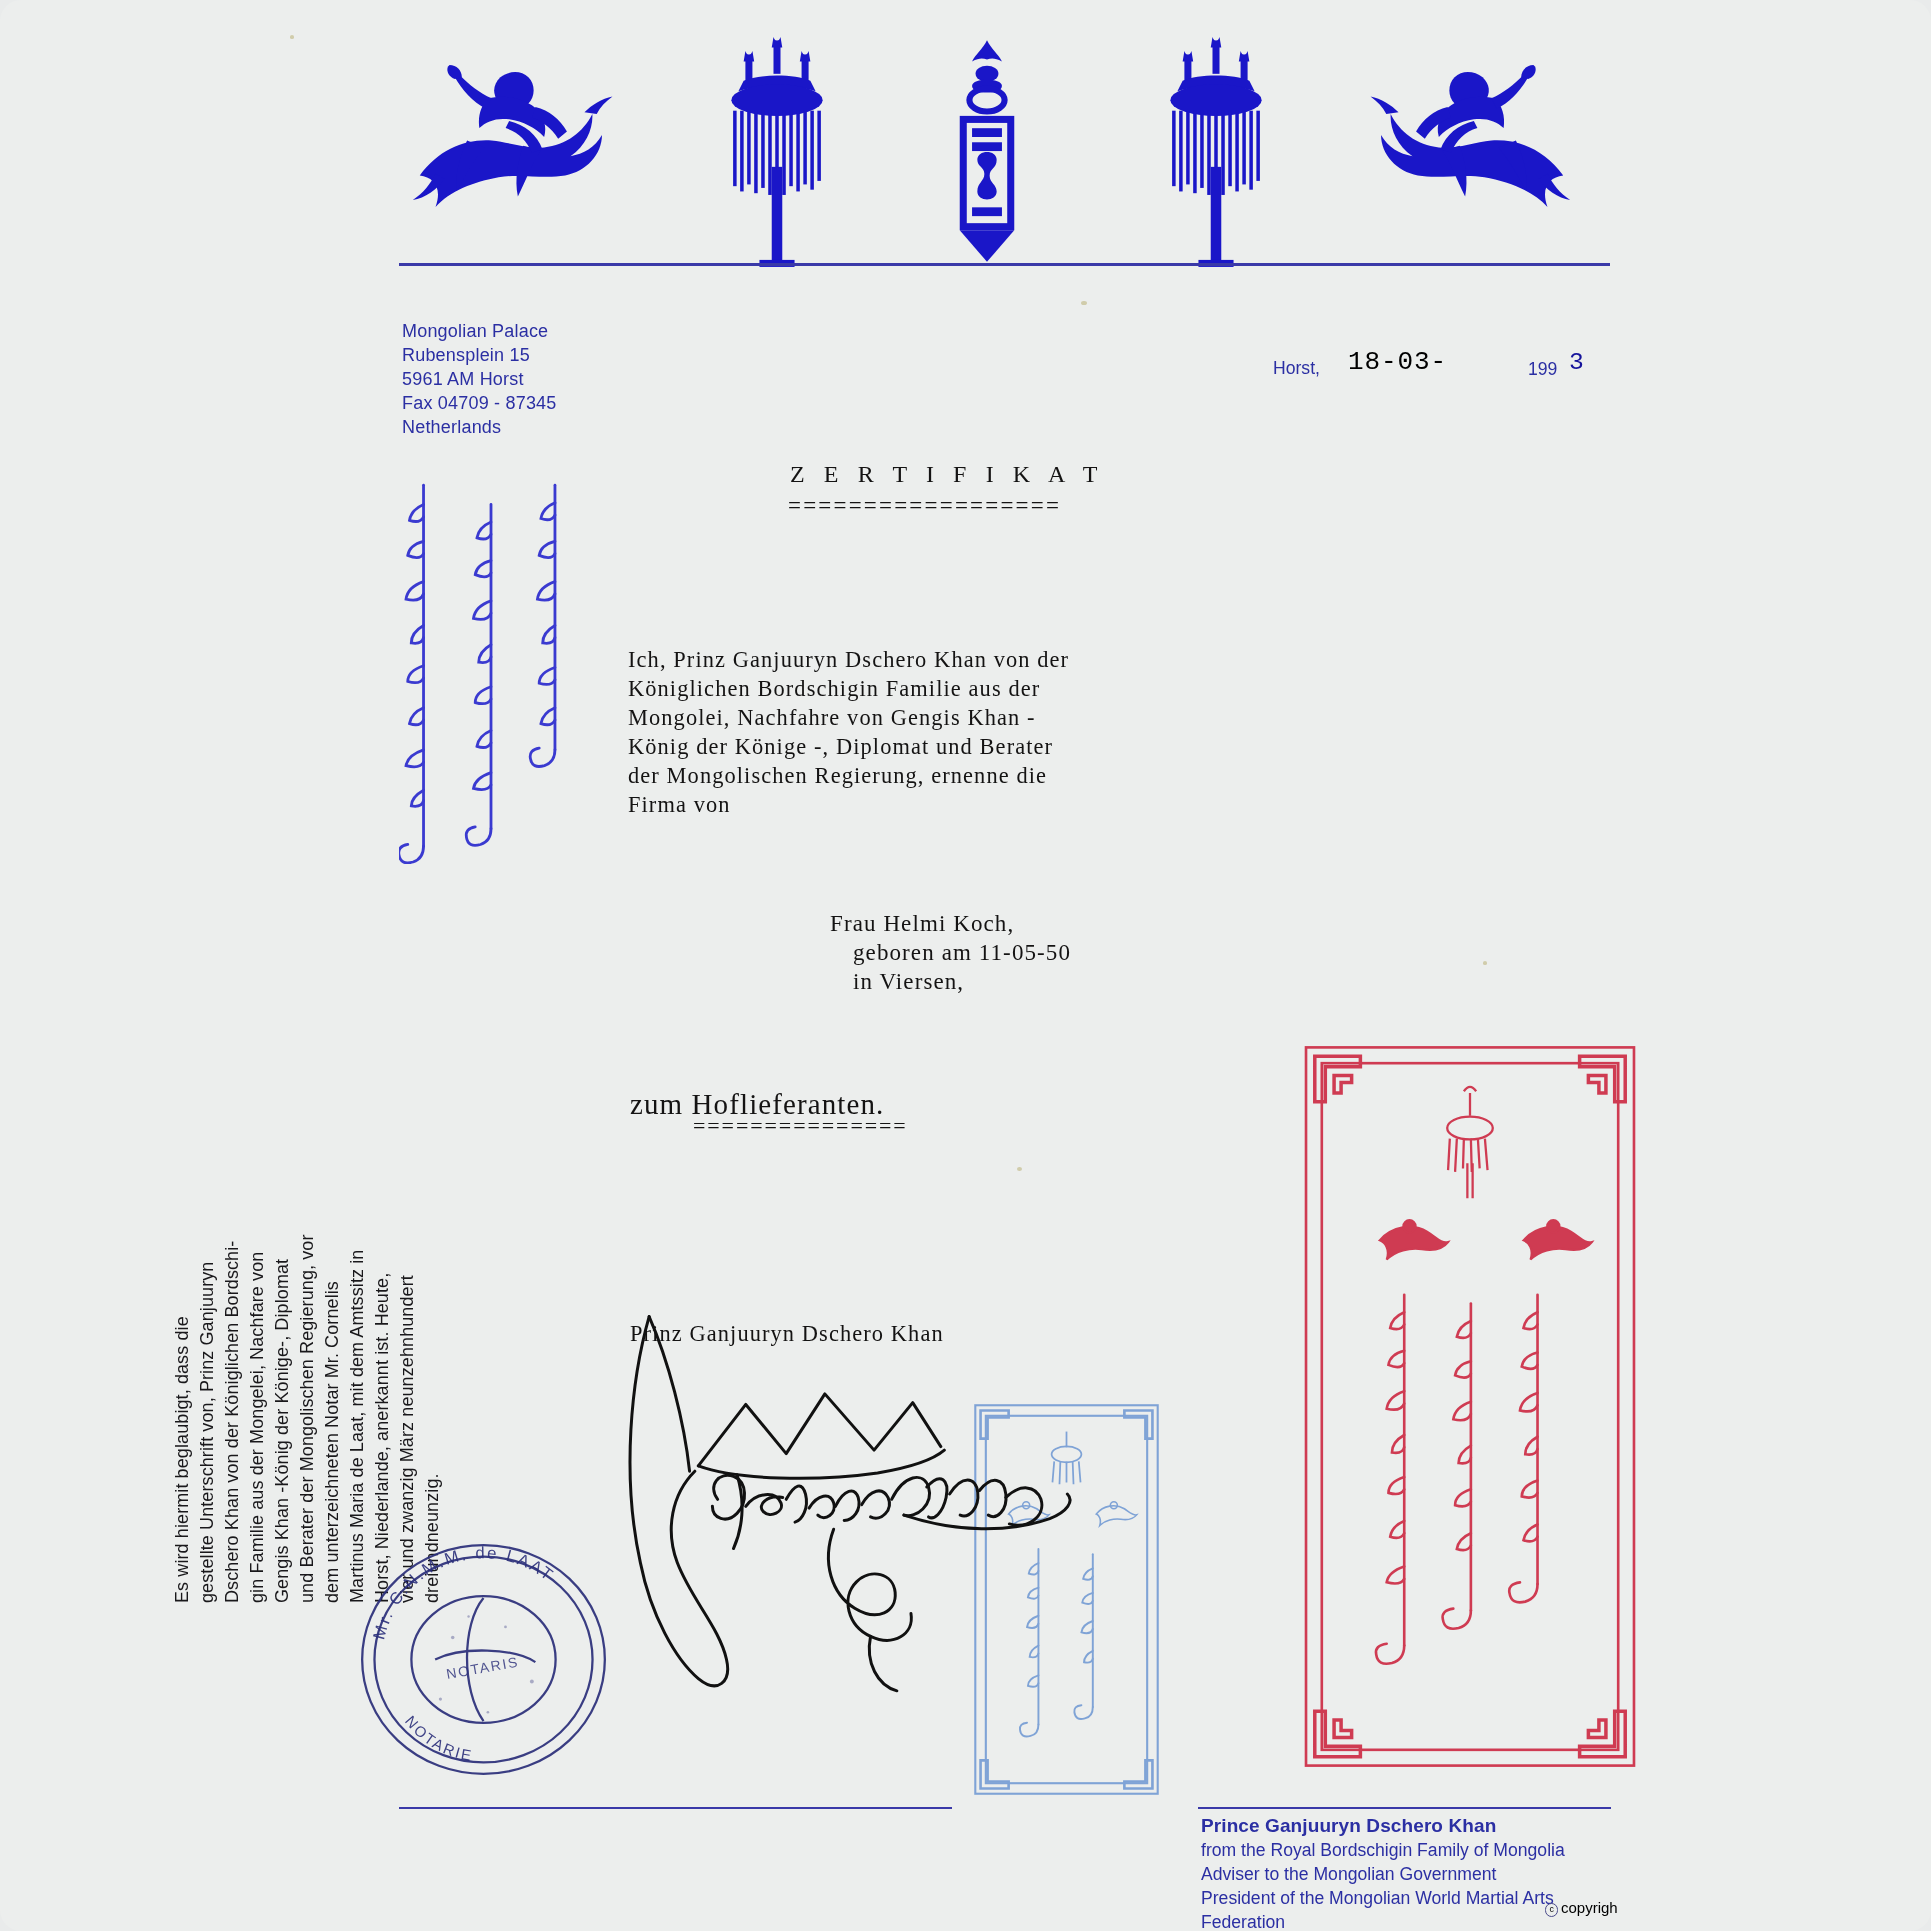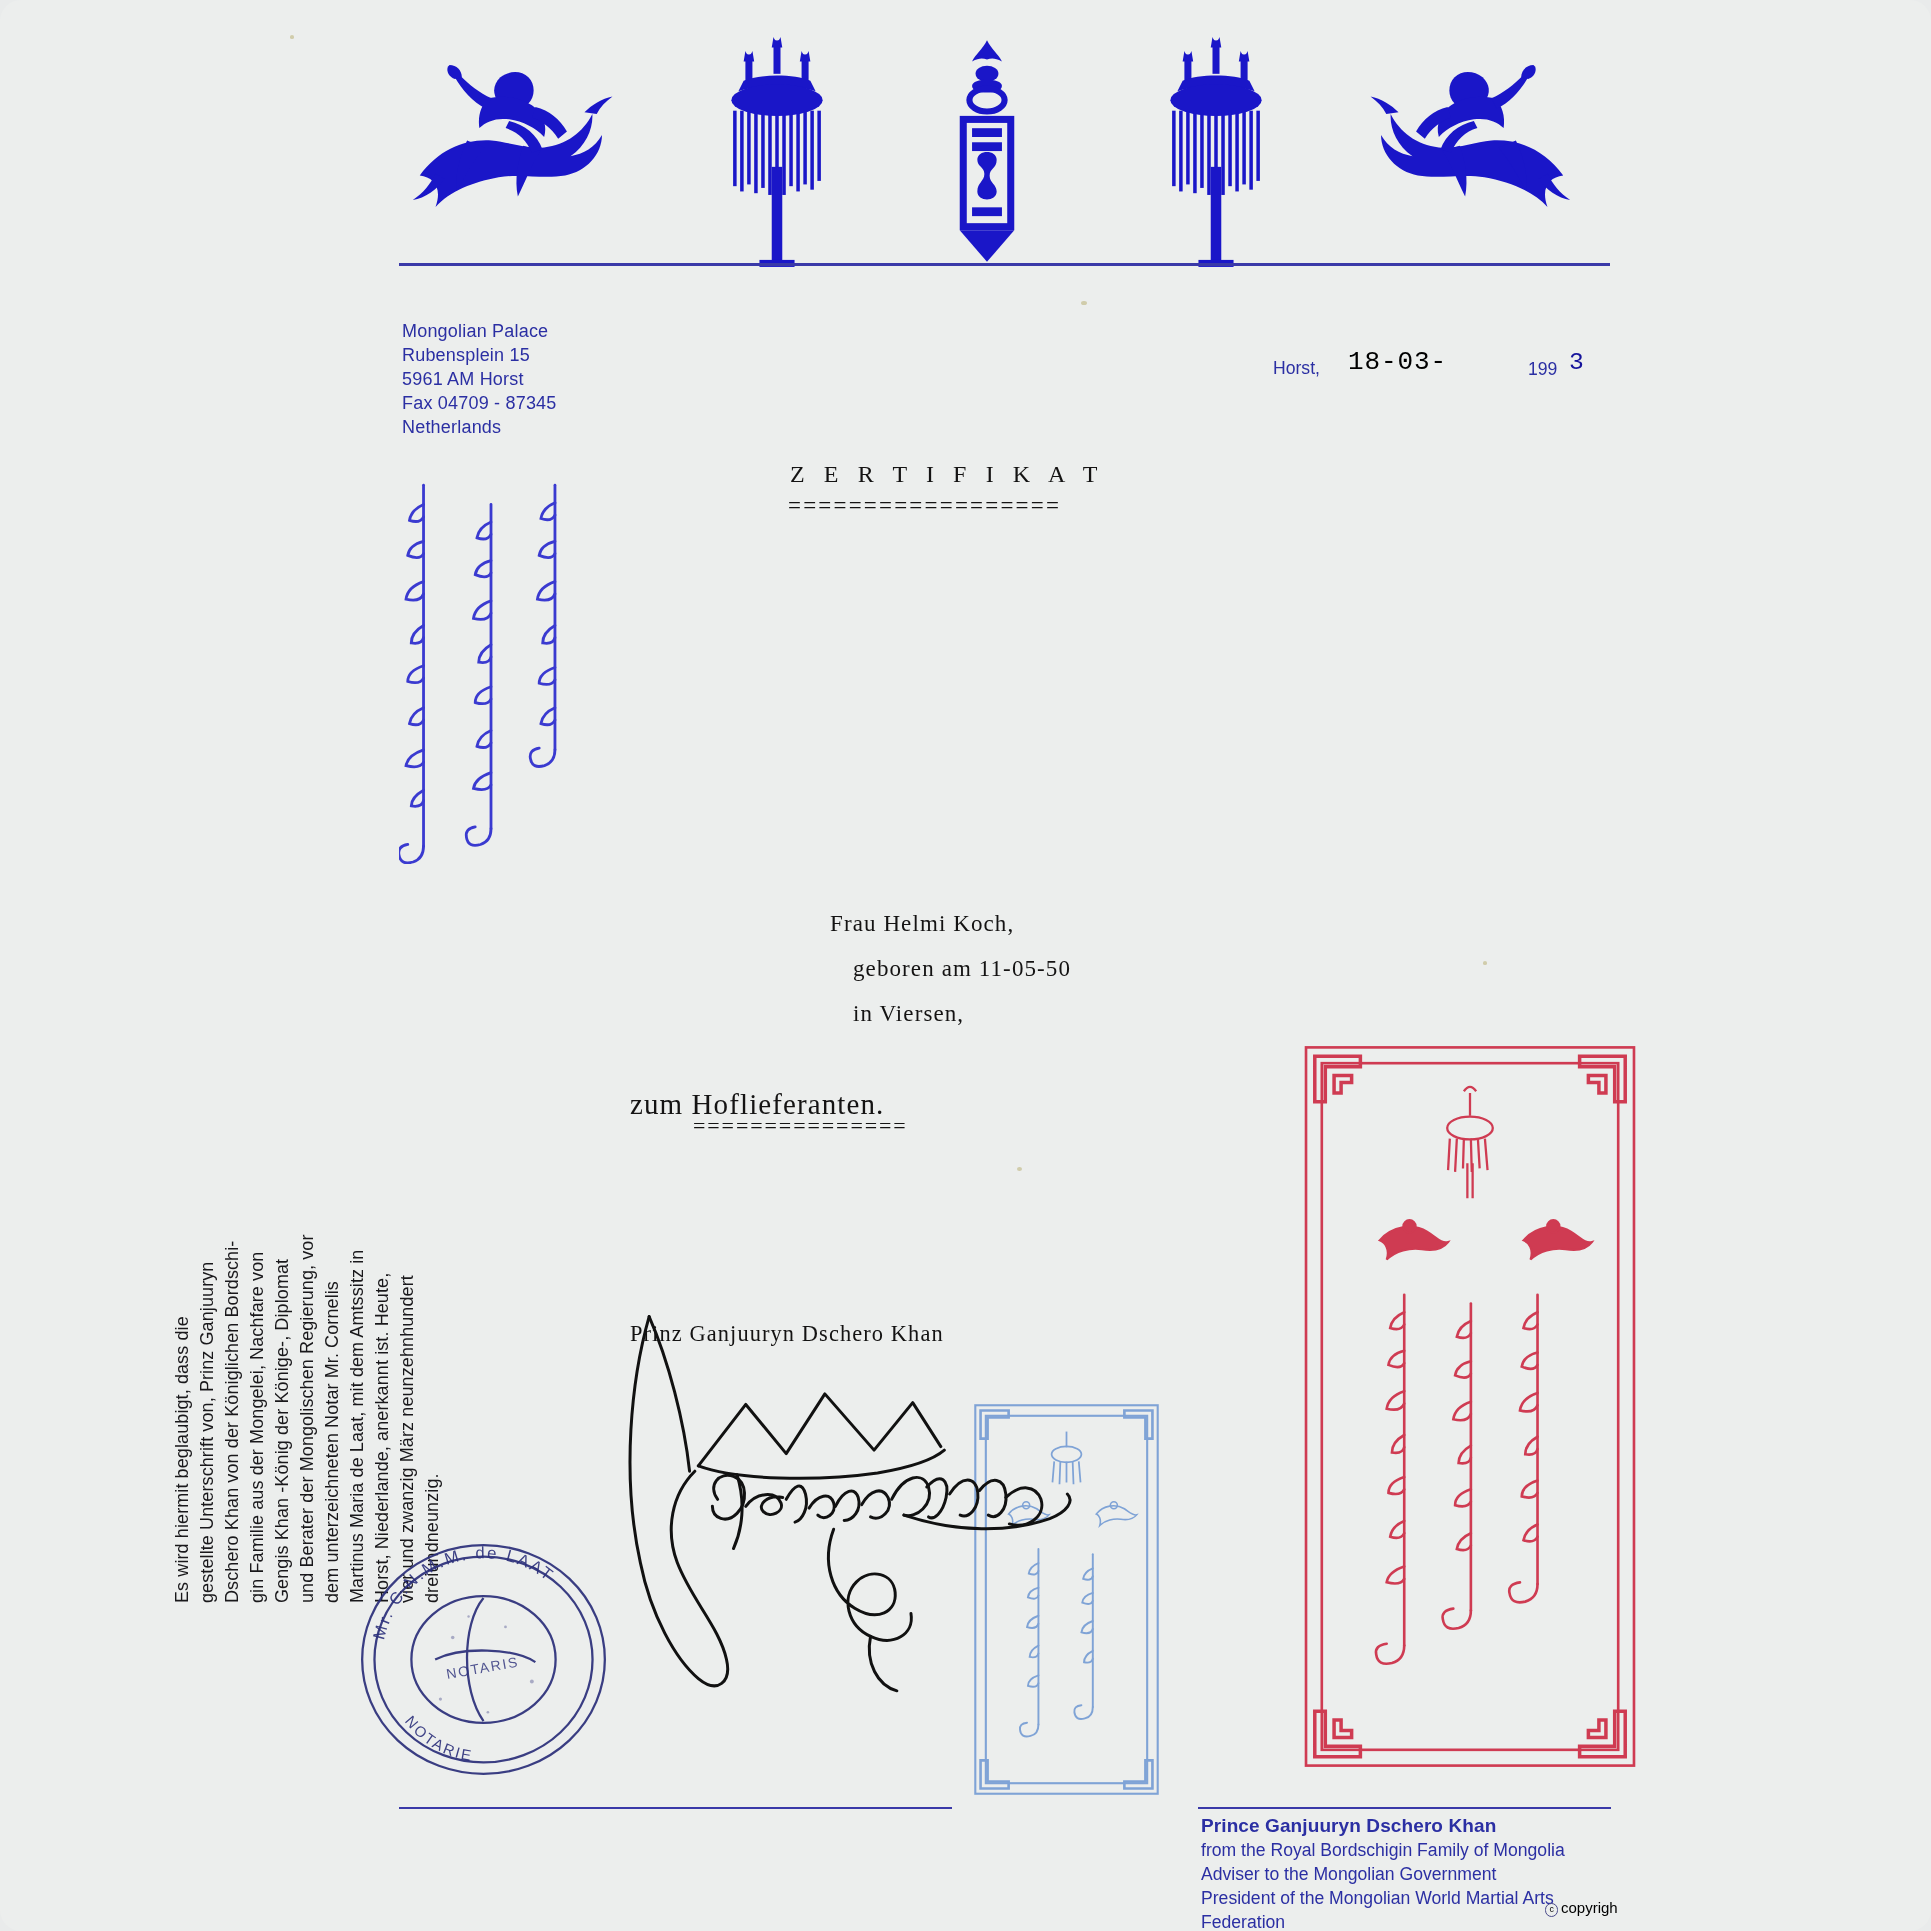--- a/index.html
+++ b/index.html
@@ -125,21 +125,21 @@
     letter-spacing: 1.1px;
   }
   .recipient {
     position: absolute;
     left: 830px;
     top: 909px;
     font-size: 23px;
     line-height: 29px;
     letter-spacing: 1.1px;
   }
-  .recipient .ind { padding-left: 23px; margin-top: 16px; }
+  .recipient .ind { padding-left: 23px; }
   .closing {
     position: absolute;
     left: 630px;
     top: 1088px;
     font-size: 29px;
     letter-spacing: 1.1px;
   }
   .closing-underline {
     position: absolute;
     left: 693px;
@@ -462,20 +462,26 @@
         <path d="M178 216 q-18 6 -18 18 q14 4 18 -4"></path>
         <path d="M178 262 q-14 6 -16 18 q12 4 16 -4"></path>
         <path d="M178 310 q0 14 -12 18 q-14 4 -16 -8 q-2 -10 10 -12"></path>
       </g>
     </svg>
   </div>
 
   <div class="tw title">Z E R T I F I K A T</div>
   <div class="tw title-underline">==================</div>
 
+  <div class="tw para1">Ich, Prinz Ganjuuryn Dschero Khan von der
+Königlichen Bordschigin Familie aus der
+Mongolei, Nachfahre von Gengis Khan -
+König der Könige -, Diplomat und Berater
+der Mongolischen Regierung, ernenne die
+Firma von</div>
 
   <div class="recipient">
     <div class="tw">Frau Helmi Koch,</div>
     <div class="tw ind">geboren am 11-05-50</div>
     <div class="tw ind">in Viersen,</div>
   </div>
 
   <div class="tw closing">zum Hoflieferanten.</div>
   <div class="tw closing-underline">===============</div>
   <div class="tw signature-name">Prinz Ganjuuryn Dschero Khan</div>

